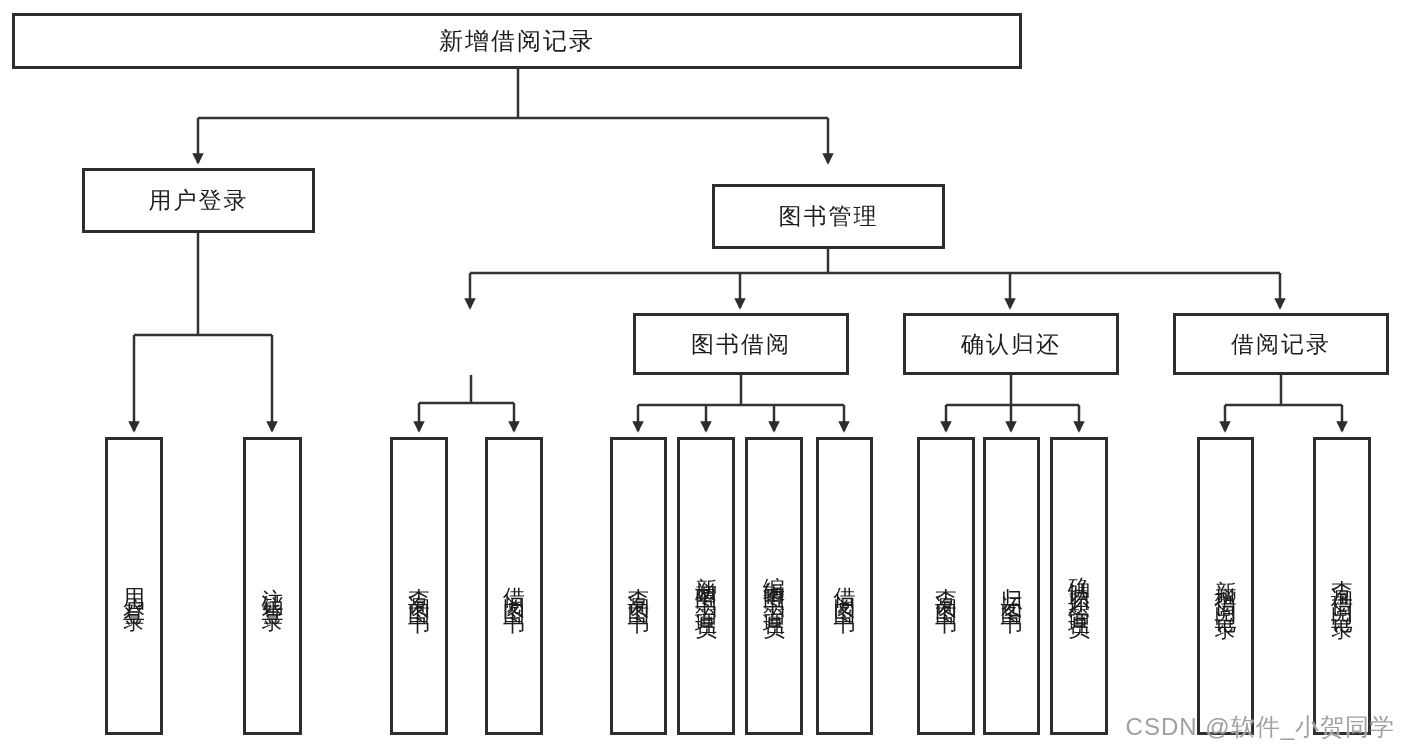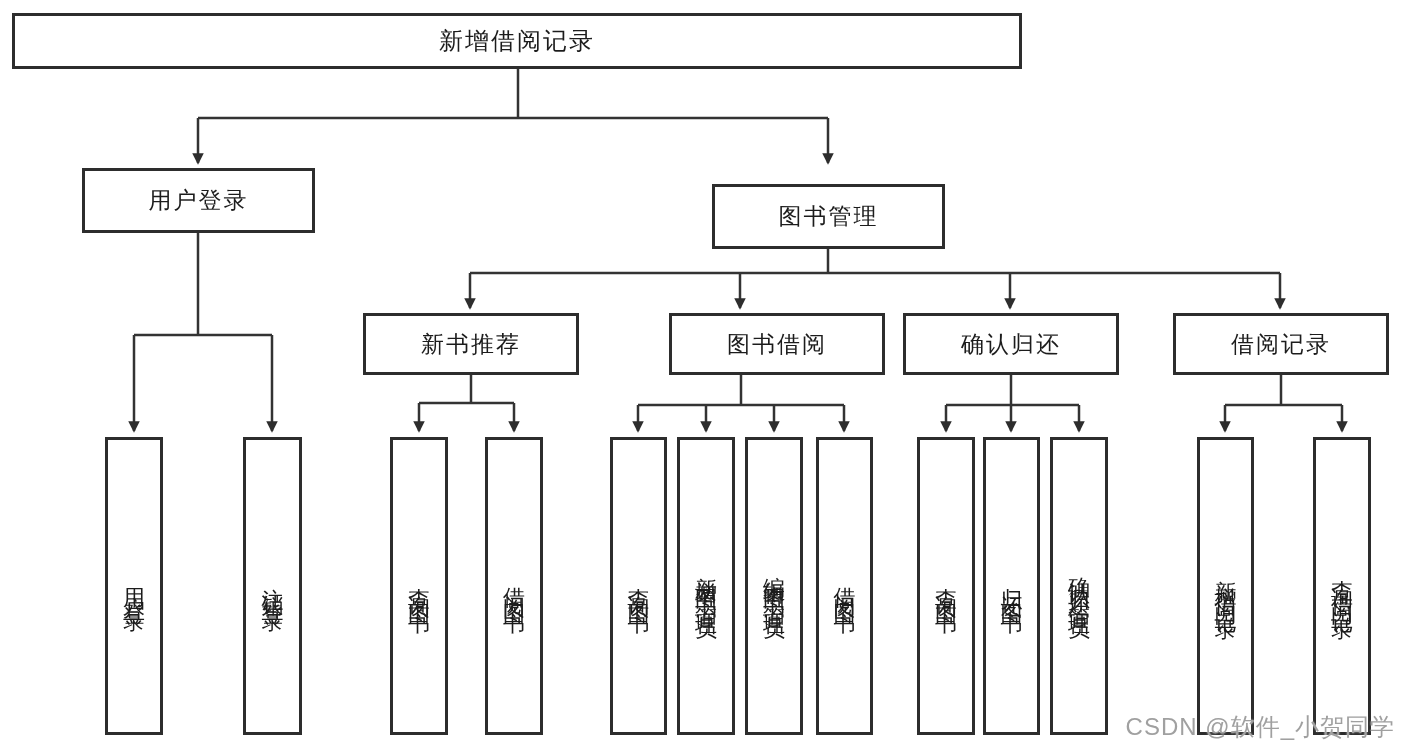--- a/index.html
+++ b/index.html
@@ -112,22 +112,21 @@
       <path d="M1225,405 V431" marker-end="url(#arrow)"></path>
       <path d="M1342,405 V431" marker-end="url(#arrow)"></path>
     </g>
   </svg>
 
   <div class="node box-h" style="left:12px; top:13px; width:1010px; height:56px; font-size:24px;">新增借阅记录</div>
 
   <div class="node box-h" style="left:82px; top:168px; width:233px; height:65px;">用户登录</div>
   <div class="node box-h" style="left:712px; top:168px; width:233px; height:65px;margin-top:16px;">图书管理</div>
 
-  <div class="node box-h" style="left:363px; top:313px; width:216px; height:62px;">新书推荐</div>
-  <div class="node box-h" style="left:633px; top:313px; width:216px; height:62px;margin-left:36px;">图书借阅</div>
+  <div class="node box-h" style="left:633px; top:313px; width:216px; height:62px;">图书借阅</div>
   <div class="node box-h" style="left:903px; top:313px; width:216px; height:62px;">确认归还</div>
   <div class="node box-h" style="left:1173px; top:313px; width:216px; height:62px;">借阅记录</div>
 
   <div class="node box-v" style="left:105px; top:437px; width:58px; height:298px;">
     <span class="vtext">用户登录</span>
   </div>
   <div class="node box-v" style="left:243px; top:437px; width:59px; height:298px;">
     <span class="vtext">注销登录</span>
   </div>
 

